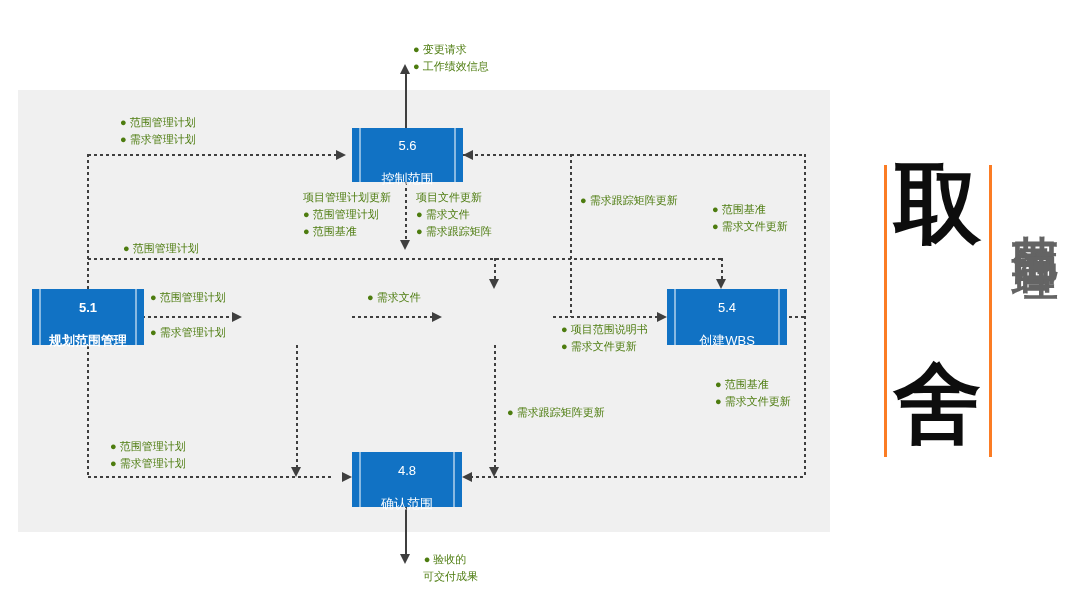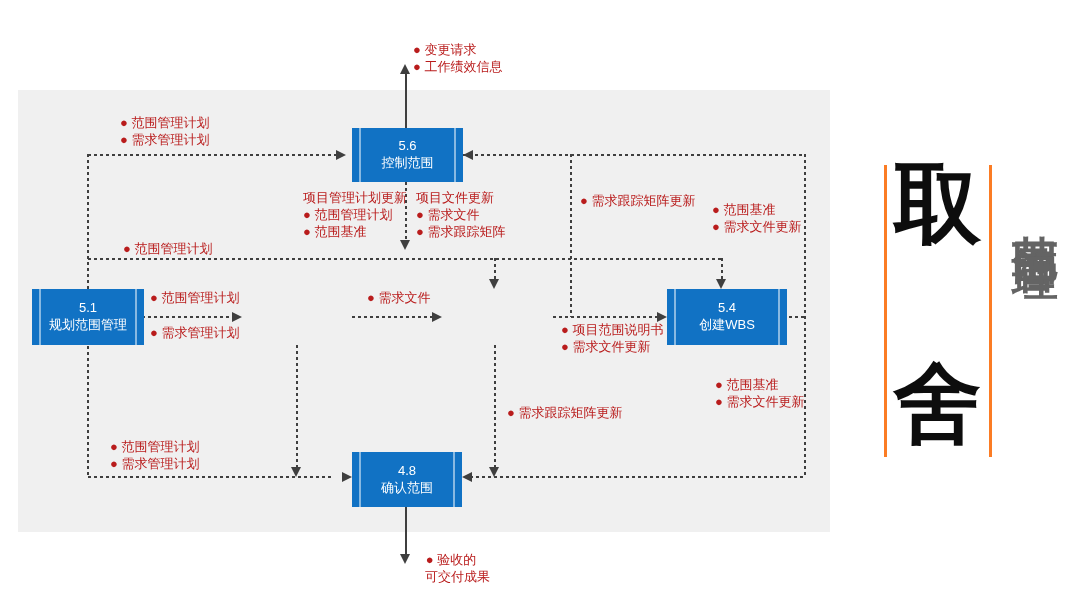--- a/index.html
+++ b/index.html
@@ -14,23 +14,23 @@
   .arr{position:absolute;width:0;height:0;}
   .arr-r{border-left:10px solid #3f3f3f;border-top:5px solid transparent;border-bottom:5px solid transparent;}
   .arr-l{border-right:10px solid #3f3f3f;border-top:5px solid transparent;border-bottom:5px solid transparent;}
   .arr-d{border-top:10px solid #3f3f3f;border-left:5px solid transparent;border-right:5px solid transparent;}
   .arr-u{border-bottom:10px solid #3f3f3f;border-left:5px solid transparent;border-right:5px solid transparent;}
   
   .pbox{position:absolute;background:#1172c4;color:#ffffff;display:flex;flex-direction:column;
         align-items:center;justify-content:center;text-align:center;font-size:13px;line-height:1.3;}
   .pbox::before,.pbox::after{content:"";position:absolute;top:0;bottom:0;width:2px;background:rgba(255,255,255,0.5);}
   .pbox::before{left:7px;} .pbox::after{right:7px;}
-  .pid,.pname{position:relative;z-index:1;}
+  .pid,.pname{position:relative;z-index:1;margin-top:16px;}
   
-  .lbl{position:absolute;font-size:13px;line-height:17px;color:#b91c1c;white-space:nowrap;}
+  .lbl{position:absolute;font-size:11px;line-height:17px;color:#4d7c0f;white-space:nowrap;}
   
   .accent{position:absolute;width:3px;background:#fb7c24;}
   .bigchar{position:absolute;left:884px;width:107px;text-align:center;font-size:88px;line-height:1;
            font-weight:900;color:#0d0d0d;}
   .vtitle{position:absolute;left:1008px;top:198px;height:230px;writing-mode:vertical-rl;
           font-size:46px;font-weight:700;letter-spacing:7px;color:#646464;line-height:56px;}
 </style>
 </head>
 <body>
 
@@ -71,21 +71,21 @@
   <div class="arr arr-d" style="left:291px;top:467px;"></div>
   <div class="arr arr-d" style="left:489px;top:467px;"></div>
   <div class="arr arr-r" style="left:342px;top:472px;"></div>
   <div class="arr arr-l" style="left:462px;top:472px;"></div>
   <div class="arr arr-d" style="left:400px;top:554px;"></div>
 
   <div class="pbox" style="left:352px;top:128px;width:111px;height:54px;">
     <div class="pid">5.6</div>
     <div class="pname">控制范围</div>
   </div>
-  <div class="pbox" style="left:32px;top:289px;width:112px;height:56px;">
+  <div class="pbox" style="left:32px;top:289px;width:112px;height:56px;font-weight:bold;">
     <div class="pid">5.1</div>
     <div class="pname">规划范围管理</div>
   </div>
   <div class="pbox" style="left:667px;top:289px;width:120px;height:56px;">
     <div class="pid">5.4</div>
     <div class="pname">创建WBS</div>
   </div>
   <div class="pbox" style="left:352px;top:452px;width:110px;height:55px;">
     <div class="pid">4.8</div>
     <div class="pname">确认范围</div>

